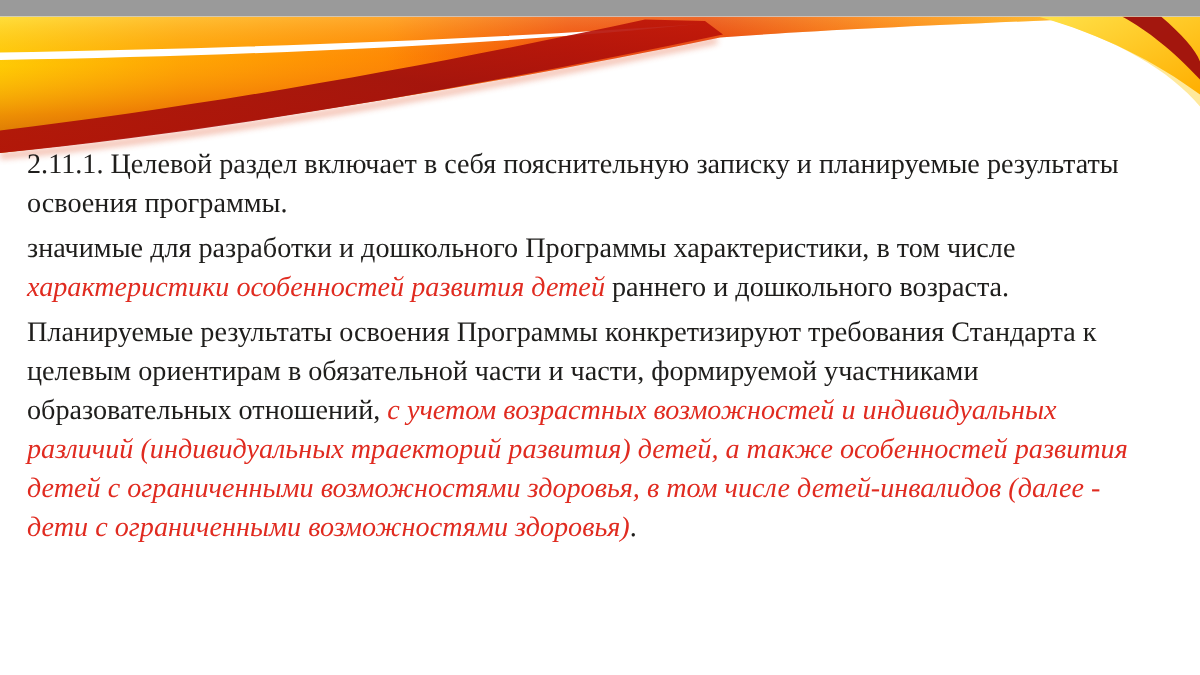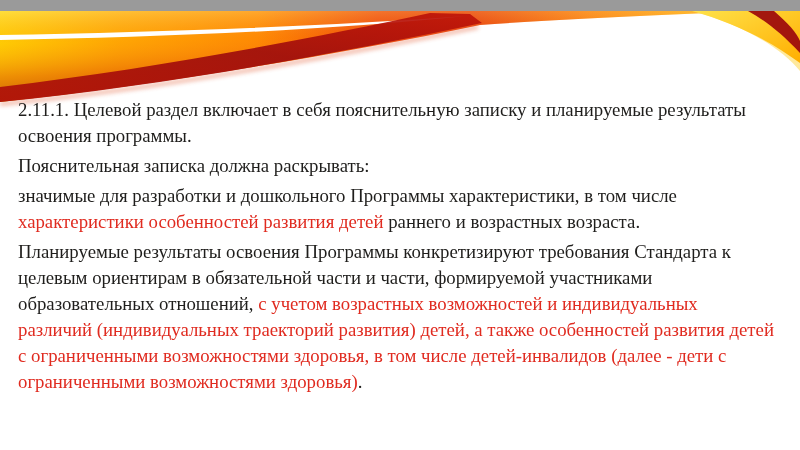--- a/index.html
+++ b/index.html
@@ -15,21 +15,21 @@
   .slide-text{
     position:absolute;
     left:18px;right:24px;top:86px;
     color:var(--text,#1f1e1c);
     font-size:18.8px;
     line-height:26px;
     text-align:left;
   }
   .para{margin:0 0 4px 0;}
   .run-default{color:var(--text,#1f1e1c);}
-  .run-red{color:var(--accent,#e02b20);}
+  .run-red{color:var(--accent,#e02b20);font-style:italic;}
 </style>
 </head>
 <body>
 
 <div class="slide">
 
   <svg class="wave" width="800" height="100" viewBox="0 0 800 100" xmlns="http://www.w3.org/2000/svg">
     <defs>
       <linearGradient id="gBandH" x1="0" y1="0" x2="1" y2="0">
         <stop offset="0" stop-color="#ffd200"></stop>
@@ -66,18 +66,17 @@
     <path d="M0,93 C160,78 330,46 478,16" stroke="#E4643C" stroke-width="4" fill="none" opacity="0.45" filter="url(#soft)"></path>
     <path d="M0,24 C170,21 330,15 466,5 C330,19 170,26 0,29 Z" fill="#ffffff"></path>
     <path d="M430,2 C300,30 150,58 0,76 L0,91 C160,75 330,44 482,12 L470,3 Z" fill="url(#gRibbon)" opacity="0.92"></path>
     <path d="M700,2 C745,16 780,36 800,60 L800,44 C776,24 740,8 712,0 Z" fill="#FFD43A" opacity="0.5"></path>
     <path d="M692,0 H800 V52 C770,30 735,12 692,0 Z" fill="url(#gCorner)"></path>
     <path d="M748,0 L774,0 C788,12 797,22 800,30 L800,42 C781,22 766,10 748,0 Z" fill="#9E0D0D" opacity="0.95"></path>
   </svg>
 
   <div class="slide-text">
       <p class="para"><span class="run-default">2.11.1. Целевой раздел включает в себя пояснительную записку и планируемые результаты освоения программы.</span></p>
-      <p class="para"><span class="run-default">Пояснительная записка должна раскрывать:</span></p>
-      <p class="para"><span class="run-default">значимые для разработки и дошкольного Программы характеристики, в том числе </span><span class="run-red">характеристики особенностей развития детей</span><span class="run-default"> раннего и возрастных возраста.</span></p>
+      <p class="para"><span class="run-default">значимые для разработки и дошкольного Программы характеристики, в том числе </span><span class="run-red">характеристики особенностей развития детей</span><span class="run-default"> раннего и дошкольного возраста.</span></p>
       <p class="para"><span class="run-default">Планируемые результаты освоения Программы конкретизируют требования Стандарта к целевым ориентирам в обязательной части и части, формируемой участниками образовательных отношений, </span><span class="run-red">с учетом возрастных возможностей и индивидуальных различий (индивидуальных траекторий развития) детей, а также особенностей развития детей с ограниченными возможностями здоровья, в том числе детей-инвалидов (далее - дети с ограниченными возможностями здоровья)</span><span class="run-default">.</span></p>
     </div>
 
 </div>
 
 </body></html>

